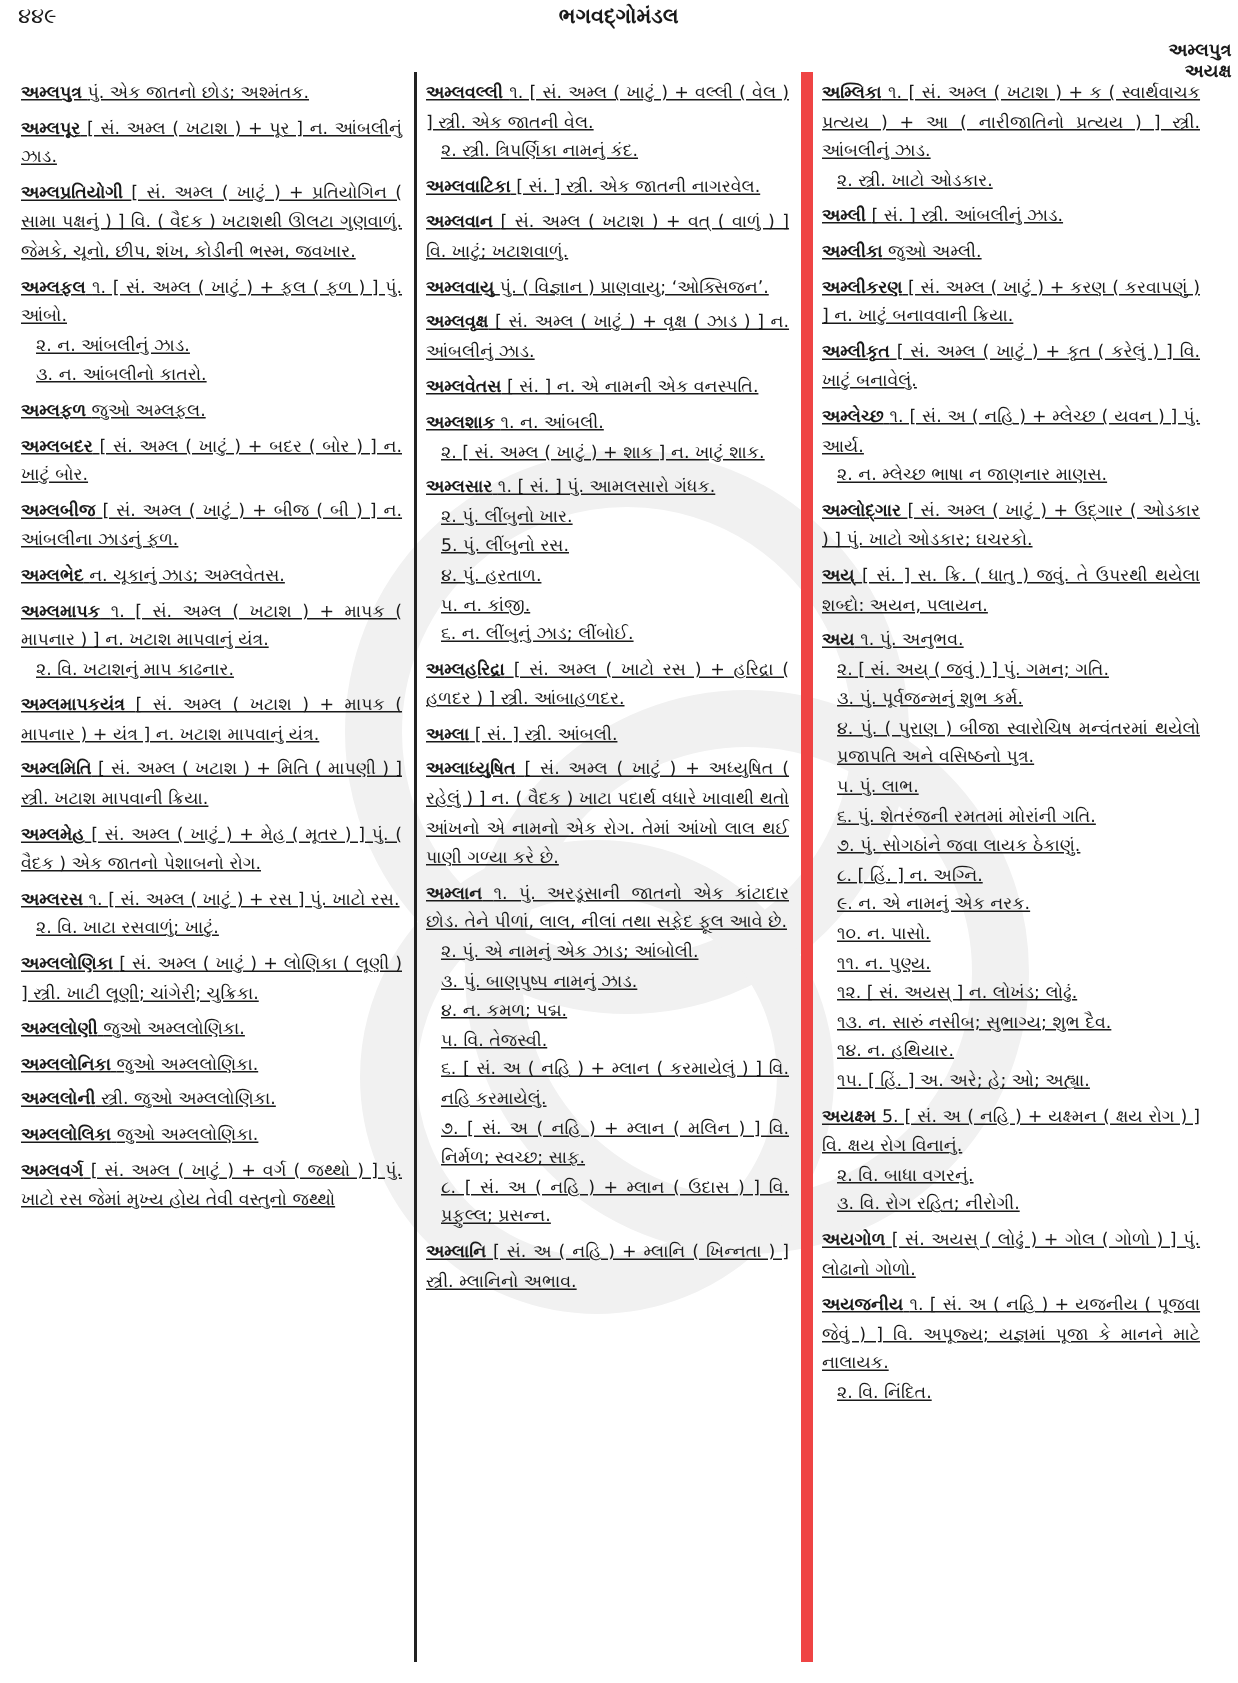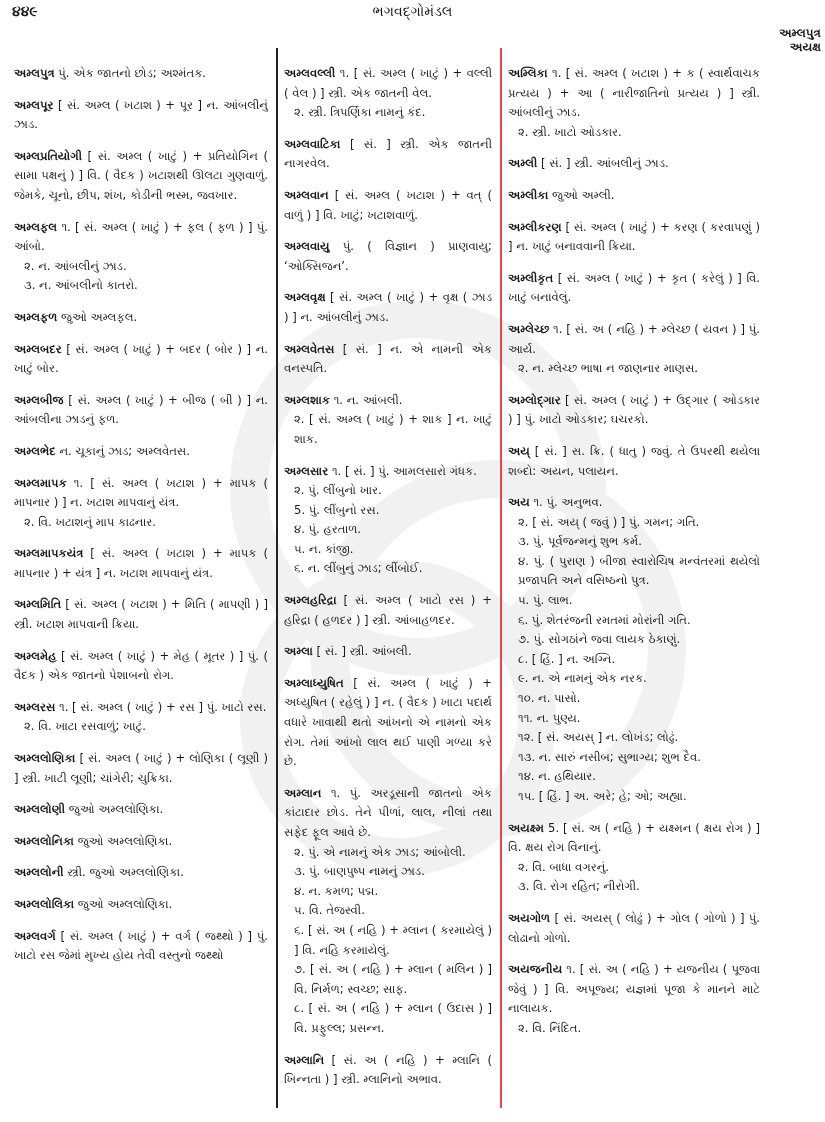--- a/index.html
+++ b/index.html
@@ -10,30 +10,30 @@
   .watermark {
     position: absolute; left: 230px; top: 300px; width: 380px; height: 520px;
     pointer-events: none;
   }
   .watermark .ring {
     position: absolute; border: 38px solid #f1f1f1; border-radius: 50%;
   }
   .header {
     position: absolute; top: 0; left: 0; width: 825px; height: 44px;
   }
-  .page-num { position: absolute; left: 12px; top: 3px; font-size: 14px; font-weight: bold; }
-  .page-title { position: absolute; left: 0; width: 825px; top: 3px; text-align: center; font-size: 14px; font-weight: normal; }
+  .page-num { position: absolute; left: 12px; top: 3px; font-size: 14px; font-weight: normal; }
+  .page-title { position: absolute; left: 0; width: 825px; top: 3px; text-align: center; font-size: 14px; font-weight: bold; }
   .guide { position: absolute; right: 4px; top: 26px; text-align: right; font-size: 12px; font-weight: bold; line-height: 14px; }
   .guide span { display: block; }
   .columns { position: absolute; top: 48px; left: 8px; width: 812px; height: 1060px; display: flex; }
   .col { box-sizing: border-box; padding: 4px 8px 0 6px; font-size: 11.6px; line-height: 19.6px; overflow: hidden; }
   .col-1 { width: 270px; border-right: 2px solid #222; }
-  .col-2 { width: 224px; border-right: 2px solid #ef4444; }
+  .col-2 { width: 264px; border-right: 8px solid #ef4444; }
   .col-3 { width: 266px; }
-  .entry { margin: 12px 0 4px 0; text-align: justify; }
+  .entry { margin: 0 0 4px 0; text-align: justify; text-decoration: underline; }
   .entry .hw { font-weight: bold; }
   .entry .def { }
   .entry .sub { display: block; padding-left: 10px; }
 </style>
 </head>
 <body>
 
 <div class="watermark">
   <div class="ring" style="left:0;top:0;width:300px;height:300px;"></div>
   <div class="ring" style="left:80px;top:160px;width:300px;height:300px;"></div>

